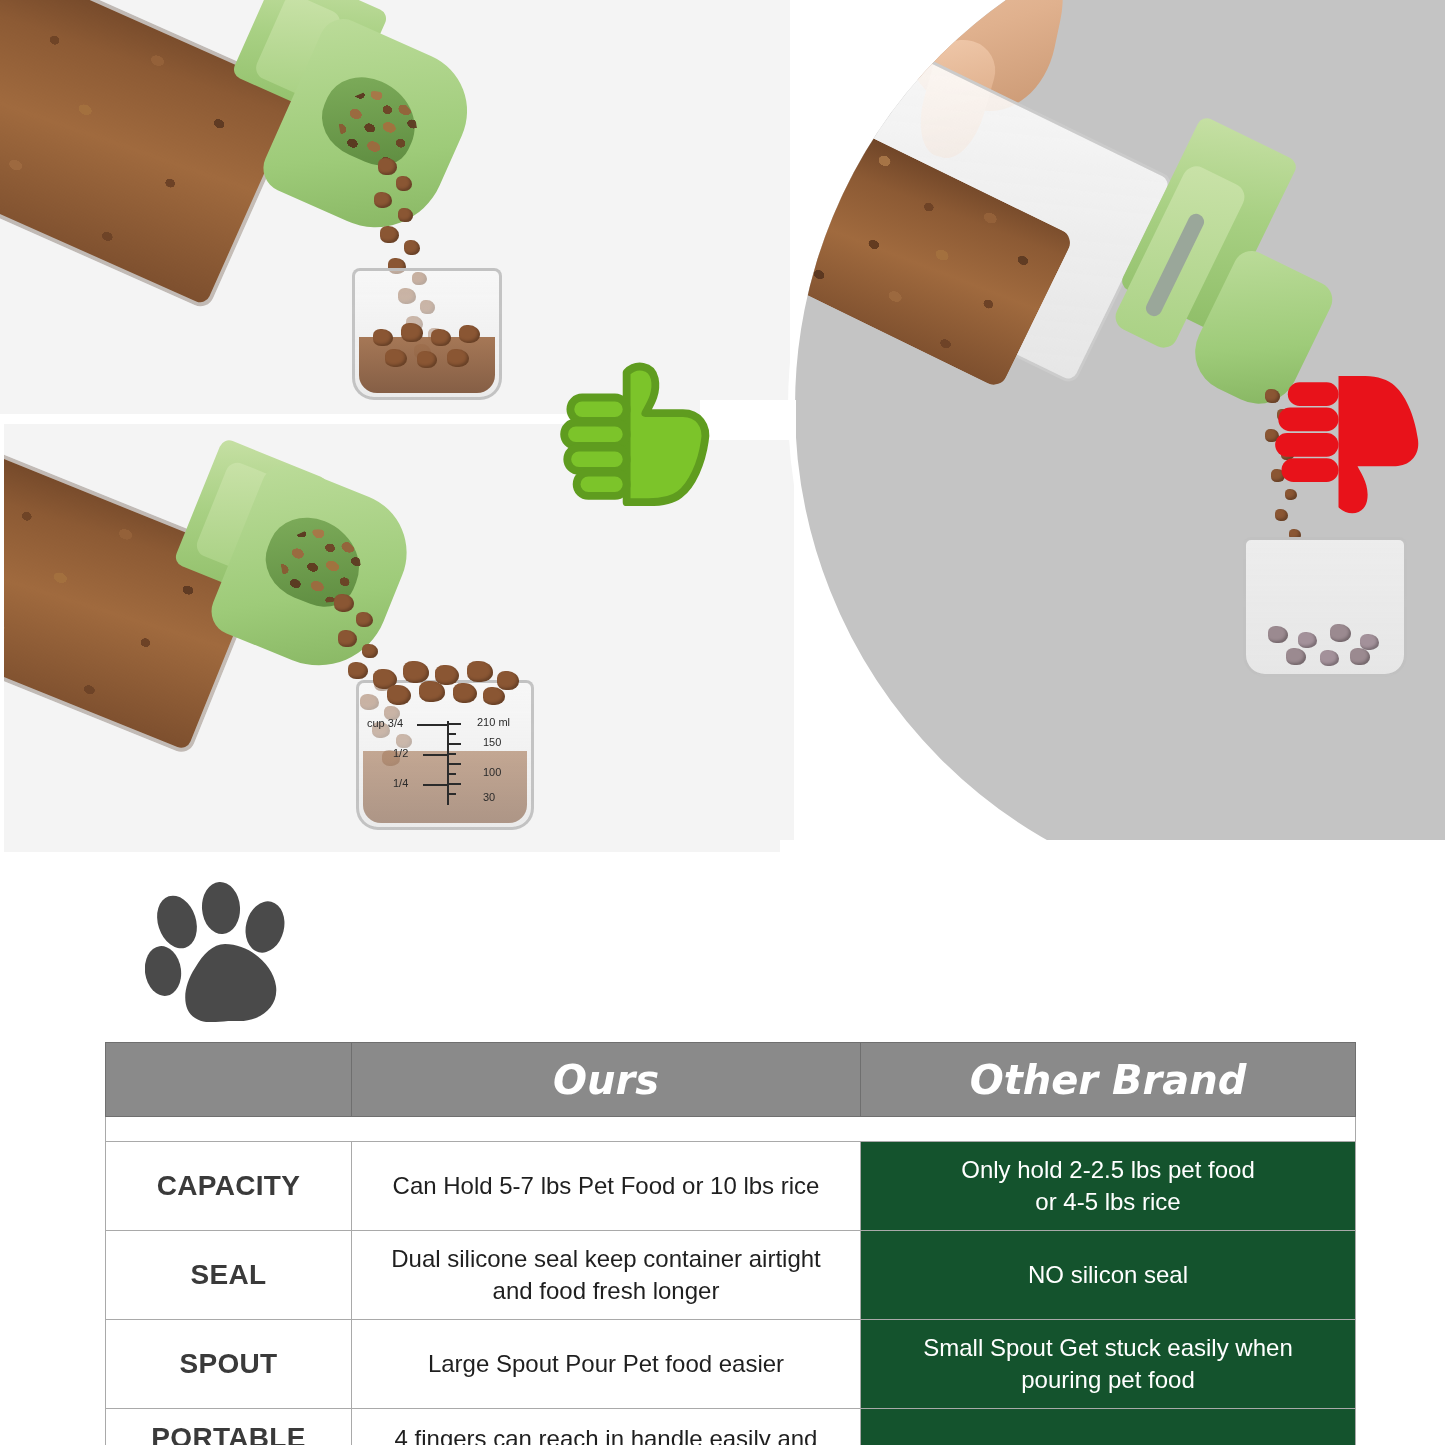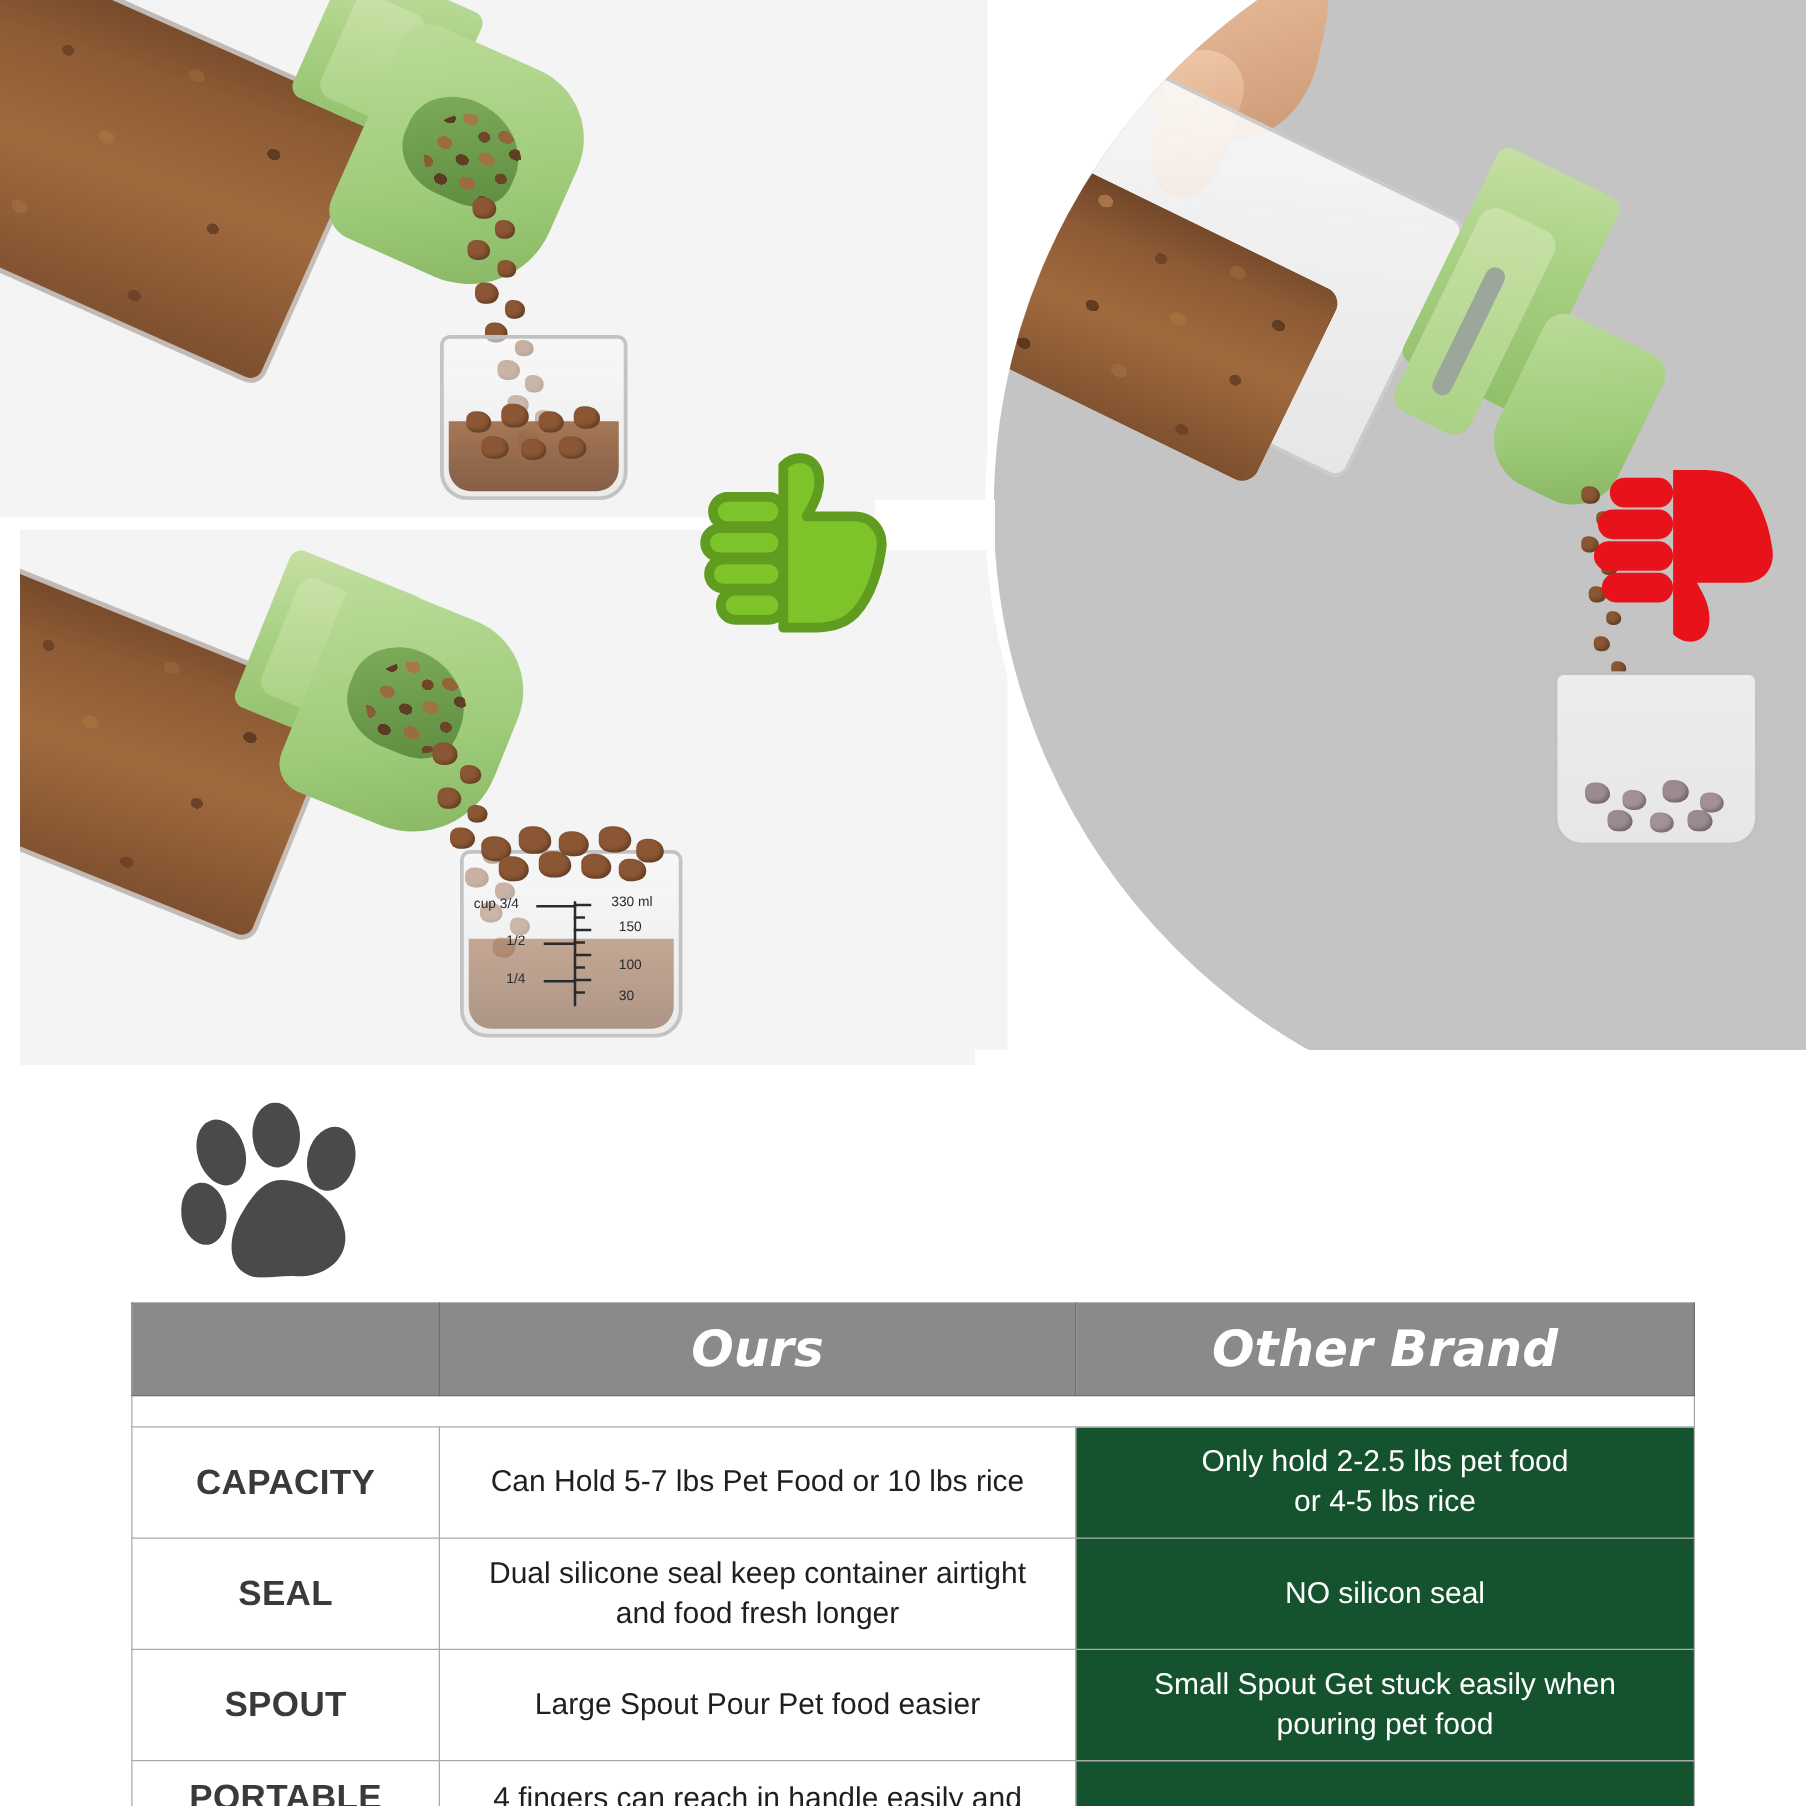--- a/index.html
+++ b/index.html
@@ -13,21 +13,21 @@
 
   
   #photo-area {
     position: absolute; left: 0; top: 0; width: 1445px; height: 852px;
     background: #ffffff; overflow: hidden;
   }
 
   
   .photo-panel { position: absolute; background: #f4f4f4; overflow: hidden; }
   #panel-pour-top    { left: 0;  top: 0;   width: 790px; height: 414px; }
-  #panel-pour-bottom { left: 16px;  top: 424px; width: 790px; height: 428px; }
+  #panel-pour-bottom { left: 4px;  top: 424px; width: 790px; height: 428px; }
 
   
   #panel-circle {
     position: absolute;
     left: 788px; top: -98px;
     width: 1010px; height: 1010px;
     border-radius: 50%;
     background: #c4c4c4;
     border: 7px solid #ffffff;
     overflow: hidden;
@@ -296,21 +296,21 @@
         <div class="cup-tick" style="left:88px;top:90px;width:9px;"></div>
         <div class="cup-tick" style="left:88px;top:100px;width:14px;"></div>
         <div class="cup-tick" style="left:88px;top:110px;width:9px;"></div>
         <div class="cup-tick" style="left:58px;top:41px;width:32px;"></div>
         <div class="cup-tick" style="left:64px;top:71px;width:26px;"></div>
         <div class="cup-tick" style="left:64px;top:101px;width:26px;"></div>
         <div class="cup-scale" style="inset:0;font-size:11px;">
           <span class="lbl" style="left:8px;top:34px;">cup 3/4</span>
           <span class="lbl" style="left:34px;top:64px;">1/2</span>
           <span class="lbl" style="left:34px;top:94px;">1/4</span>
-          <span class="lbl" style="left:118px;top:33px;">330 ml</span>
+          <span class="lbl" style="left:118px;top:33px;">210 ml</span>
           <span class="lbl" style="left:124px;top:53px;">150</span>
           <span class="lbl" style="left:124px;top:83px;">100</span>
           <span class="lbl" style="left:124px;top:108px;">30</span>
         </div>
       </div>
     </div>
 
     <div id="panel-circle">
 
       <div class="hand" style="left:115px;top:10px;width:150px;height:190px;transform:rotate(12deg);"></div>

